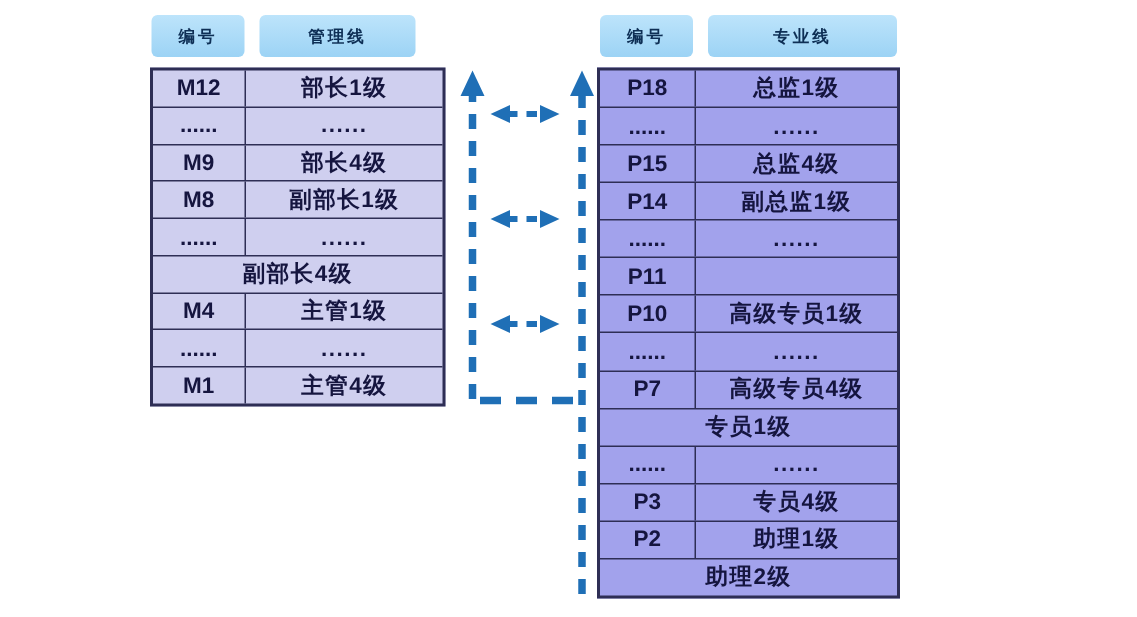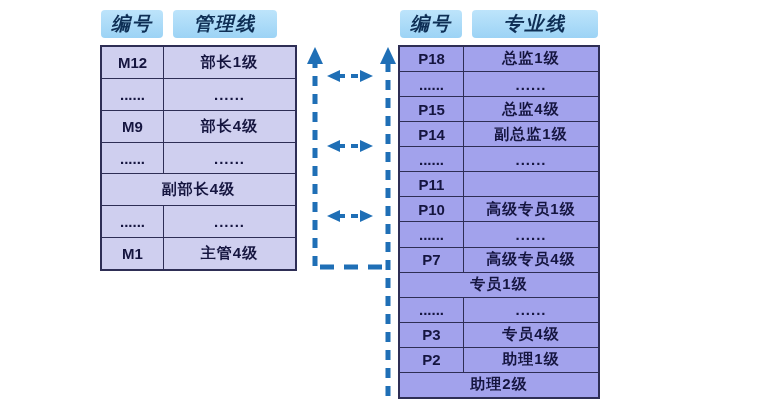--- a/index.html
+++ b/index.html
@@ -26,26 +26,25 @@
     overflow:hidden;
   }
   .hdr{
     position:absolute;
     top:10px;
     height:28px;
     border-radius:4px;
     background:linear-gradient(180deg,var(--header-bg-top),var(--header-bg-bottom));
     color:var(--header-text);
     font-weight:bold;
-    font-size:19px;
+    font-size:11px;
     display:flex;
     align-items:center;
     justify-content:center;
     letter-spacing:2px;
-    font-style:italic;
   }
   .hdr-l-code{left:101px;width:62px;}
   .hdr-l-line{left:173px;width:104px;}
   .hdr-r-code{left:400px;width:62px;}
   .hdr-r-line{left:472px;width:126px;}
   .ladder{
     position:absolute;
     border:2px solid var(--cell-border);
     display:flex;
     flex-direction:column;
@@ -105,25 +104,33 @@
       </div>
       <div class="trow">
         <div class="cell cell-id">......</div>
         <div class="cell cell-title">......</div>
       </div>
       <div class="trow">
         <div class="cell cell-id">M9</div>
         <div class="cell cell-title">部长4级</div>
       </div>
       <div class="trow">
+        <div class="cell cell-id">M8</div>
+        <div class="cell cell-title">副部长1级</div>
+      </div>
+      <div class="trow">
         <div class="cell cell-id">......</div>
         <div class="cell cell-title">......</div>
       </div>
       <div class="trow">
         <div class="cell cell-title">副部长4级</div>
+      </div>
+      <div class="trow">
+        <div class="cell cell-id">M4</div>
+        <div class="cell cell-title">主管1级</div>
       </div>
       <div class="trow">
         <div class="cell cell-id">......</div>
         <div class="cell cell-title">......</div>
       </div>
       <div class="trow">
         <div class="cell cell-id">M1</div>
         <div class="cell cell-title">主管4级</div>
       </div>
     </div>

